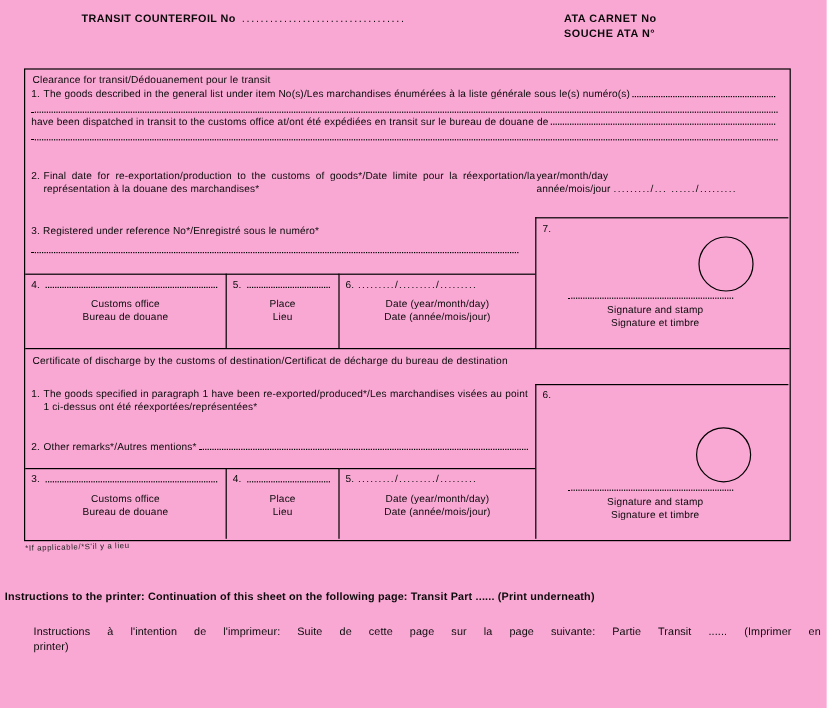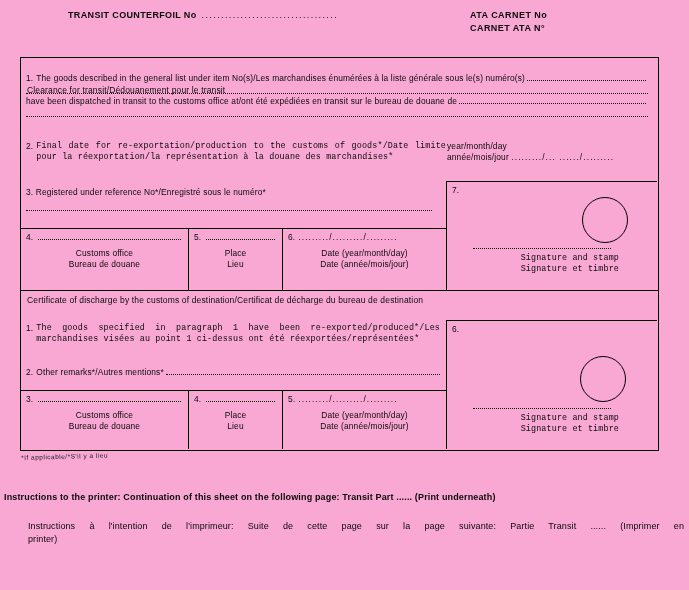--- a/index.html
+++ b/index.html
@@ -15,31 +15,31 @@
   
   .hdr-left { position:absolute; left:68px; top:9px; width:270px; font-weight:700; font-size:9px; letter-spacing:.35px; }
   .hdr-row { display:flex; align-items:baseline; line-height:13px; white-space:nowrap; }
   .hdr-dots { letter-spacing:1.4px; overflow:hidden; flex:1; margin-left:5px; font-weight:400; }
   .hdr-right { position:absolute; left:470px; top:9px; font-weight:700; font-size:9px; letter-spacing:.45px; line-height:13px; }
 
   
   .form { position:absolute; left:20px; top:57px; width:639px; height:394px; border:1.5px solid #000; font-size:8.4px; letter-spacing:.15px; }
   .form .abs { position:absolute; }
 
-  .sec-title { left:6px; top:3px; font-size:8.5px;margin-top:24px; }
+  .sec-title { left:6px; top:3px; font-size:8.5px; }
 
   .item1 { left:5px; top:15px; right:10px; }
   .fline { display:flex; align-items:baseline; line-height:11px; margin-bottom:1px; }
   .fline .no { margin-right:3px; }
   .lead { flex:1; border-bottom:1px dotted #000; height:8px; margin:0 2px; min-width:20px; }
   .leadline { border-bottom:1px dotted #000; height:9px; margin-bottom:2px; }
 
   .item2 { left:5px; top:83px; width:420px; display:flex; }
   .item2 .no { margin-right:3px; }
-  .just { text-align:justify; text-align-last:auto; line-height:11px;font-family:Liberation Mono, monospace; }
+  .just { text-align:justify; text-align-last:auto; line-height:11px; }
   .dateblk { left:426px; top:83px; line-height:11px; white-space:nowrap; }
   .dots-txt { letter-spacing:1.1px; }
 
   .item3 { left:5px; top:129px; width:420px; }
   .item3 .leadline { margin-top:5px; width:406px; }
 
   
   .hline { left:0; top:232px; width:100%; border-top:1.5px solid #000; }
   .bx { position:absolute; }
   .b4 { left:0;   top:170px; width:168px; height:62px; border-top:1.5px solid #000; border-right:1.5px solid #000; }
@@ -58,21 +58,21 @@
 
   .box-line { display:flex; align-items:baseline; padding:3px 5px 0 5px; line-height:10px; }
   .box-line .no { margin-right:3px; }
   .box-labels { text-align:center; line-height:10.5px; margin-top:6px; }
 
   
   .boxno { position:absolute; left:5px; top:3px; }
   .stamp { position:absolute; width:46px; height:46px; border:1.6px solid #000; border-radius:50%; }
   .b7 .stamp { left:135px; top:15px; }
   .cb6 .stamp { left:133px; top:35px; }
-  .sig { position:absolute; left:26px; width:146px; text-align:right; line-height:10.5px;font-family:Liberation Mono, monospace; }
+  .sig { position:absolute; left:26px; width:146px; text-align:center; line-height:10.5px; }
   .b7 .sig { bottom:16px; }
   .cb6 .sig { bottom:15px; }
   .sigline { border-bottom:1px dotted #000; height:8px; margin-bottom:4px; width:138px; }
 
   
   .footnote { position:absolute; left:21px; top:454px; font-size:6.5px; letter-spacing:.5px; color:#1a1a1a; transform:rotate(-1.6deg); transform-origin:left top; }
   .instr-en { position:absolute; left:4px; top:492px; width:660px; font-weight:700; font-size:9px; letter-spacing:.15px; white-space:nowrap; }
   .instr-fr { position:absolute; left:4px; top:520px; width:656px; font-weight:400; font-size:9px; letter-spacing:.1px; line-height:12.5px;margin-left:24px; }
   .fr1 { text-align:justify; text-align-last:justify; }
 </style>
@@ -82,21 +82,21 @@
 <div class="page">
 
   <div class="hdr-left">
     <div class="hdr-row">
       <span>TRANSIT COUNTERFOIL No</span>
       <span class="hdr-dots">......................................</span>
     </div>
   </div>
   <div class="hdr-right">
     <div>ATA CARNET No</div>
-    <div>CARNET ATA N°</div>
+    <div>SOUCHE ATA N°</div>
   </div>
 
   <div class="form">
 
     <div class="abs sec-title">Clearance for transit/Dédouanement pour le transit</div>
 
     <div class="abs item1">
       <div class="fline">
         <span class="no">1.</span>
         <span>The goods described in the general list under item No(s)/Les marchandises énumérées à la liste générale sous le(s) numéro(s)</span>

